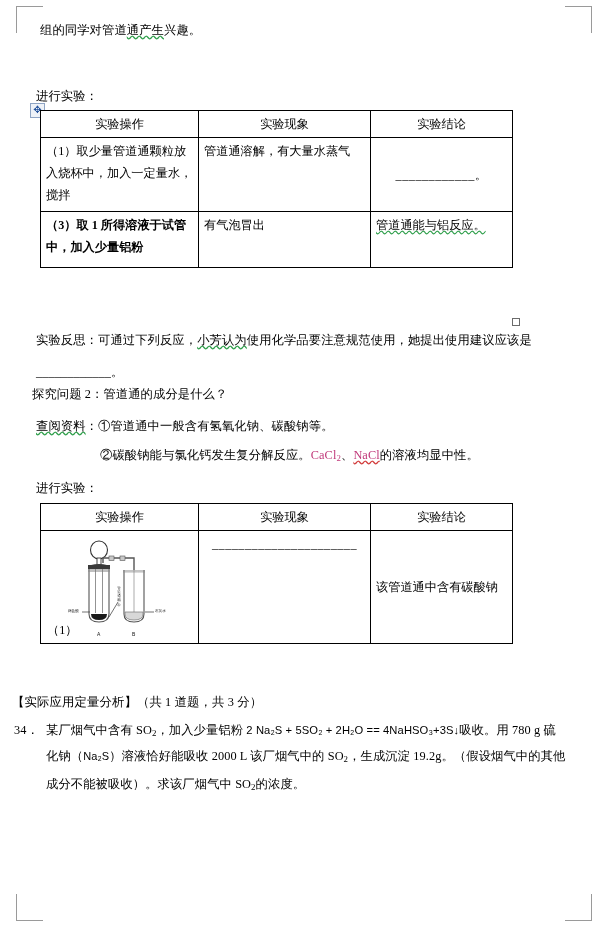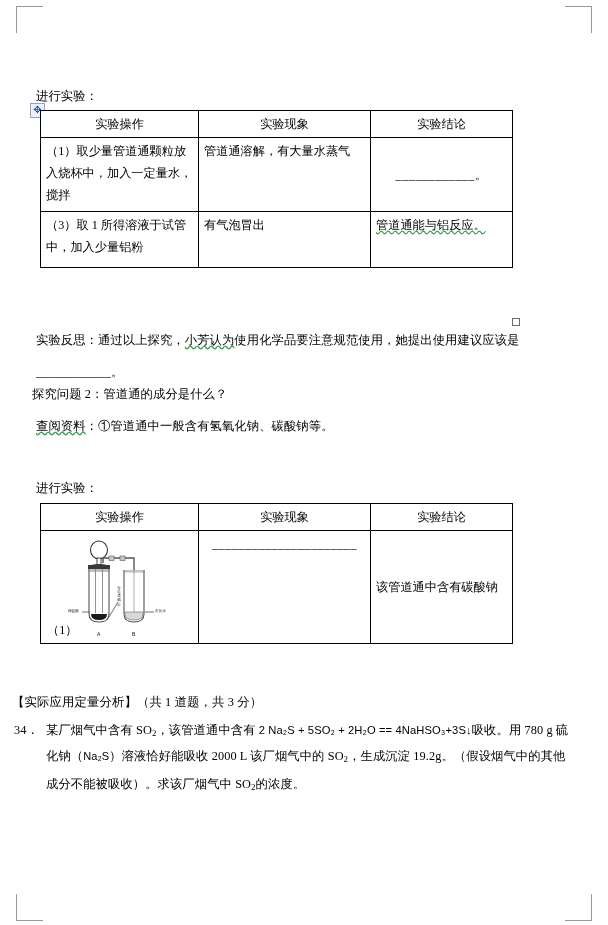--- a/index.html
+++ b/index.html
@@ -129,20 +129,23 @@
 </head>
 <body>
 
 <div class="page">
 
   <div class="corner tl"></div>
   <div class="corner tr"></div>
   <div class="corner bl"></div>
   <div class="corner br"></div>
 
+  <div class="para" style="left:40px; top:22px;">
+    <span>组的同学对管道</span><span class="sqiggle">通产生</span><span>兴趣。</span>
+  </div>
 
 
   <div class="para" style="left:36px; top:88px;">进行实验：</div>
 
   <div class="tbl-move" style="left:30px; top:103px;">✥</div>
 
   <table class="exp" style="left:40px; top:110px;">
     <colgroup>
         <col class="c1">
         <col class="c2">
@@ -155,40 +158,43 @@
         <th>实验结论</th>
       </tr>
     </thead>
     <tbody>
       <tr style="height:74px;">
         <td class="cell-left" style="vertical-align:top;">（1）取少量管道通颗粒放入烧杯中，加入一定量水，搅拌</td>
         <td class="cell-left" style="vertical-align:top;">管道通溶解，有大量水蒸气</td>
         <td class="cell-center blank-dash">____________。</td>
       </tr>
       <tr style="height:56px;">
-        <td class="cell-left" style="vertical-align:top;">（3）取 1 所得溶液于试管中，加入少量铝粉</td>
+        <td class="cell-left" style="vertical-align:top;font-weight:bold;">（3）取 1 所得溶液于试管中，加入少量铝粉</td>
         <td class="cell-left" style="vertical-align:top;">有气泡冒出</td>
         <td class="cell-left sqiggle" style="vertical-align:top;">管道通能与铝反应。</td>
       </tr>
     </tbody>
   </table>
 
   <div class="tbl-resize" style="left:512px; top:318px;"></div>
 
   <div class="para" style="left:36px; top:332px;">
-    <span>实验反思：通过以上探究，</span><span class="sqiggle">小芳认为</span><span>使用化学品要注意规范使用，她提出使用建议应该是</span>
+    <span>实验反思：可通过下列反应，</span><span class="sqiggle">小芳认为</span><span>使用化学品要注意规范使用，她提出使用建议应该是</span>
   </div>
   <div class="para" style="left:36px; top:364px;">____________。</div>
 
   <div class="para" style="left:32px; top:386px;">探究问题 2：管道通的成分是什么？</div>
 
   <div class="para" style="left:36px; top:418px;">
     <span class="sqiggle">查阅资料</span><span>：①管道通中一般含有氢氧化钠、碳酸钠等。</span>
   </div>
 
+  <div class="para" style="left:100px; top:447px;">
+    <span>②碳酸钠能与氯化钙发生复分解反应。</span><span class="chem-pink">CaCl<sub>2</sub></span><span>、</span><span class="chem-red">NaCl</span><span>的溶液均显中性。</span>
+  </div>
 
   <div class="para" style="left:36px; top:480px;">进行实验：</div>
 
   <table class="exp" style="left:40px; top:503px;">
     <colgroup>
         <col class="c1">
         <col class="c2">
         <col class="c3">
       </colgroup>
     <thead>
@@ -244,21 +250,21 @@
         <td class="cell-left">该管道通中含有碳酸钠</td>
       </tr>
     </tbody>
   </table>
 
   <div class="para" style="left:12px; top:694px; font-size:12.4px;">【实际应用定量分析】（共 1 道题，共 3 分）</div>
 
   <div class="para q-num" style="left:14px; top:722px;">34．</div>
 
   <div class="para" style="left:46px; top:722px;">
-    <span>某厂烟气中含有 </span><span>SO<sub>2</sub></span><span>，该管道通中含有 </span><span style="font-family:'Liberation Sans',sans-serif; font-size:11.2px;">2 Na₂S + 5SO₂ + 2H₂O == 4NaHSO₃+3S↓</span><span>吸收。用 780 g 硫</span>
+    <span>某厂烟气中含有 </span><span>SO<sub>2</sub></span><span>，加入少量铝粉 </span><span style="font-family:'Liberation Sans',sans-serif; font-size:11.2px;">2 Na₂S + 5SO₂ + 2H₂O == 4NaHSO₃+3S↓</span><span>吸收。用 780 g 硫</span>
   </div>
 
   <div class="para" style="left:46px; top:748px;">
     <span>化钠（</span><span style="font-family:'Liberation Sans',sans-serif; font-size:11px;">Na₂S</span><span>）溶液恰好能吸收 2000 L 该厂烟气中的 </span><span>SO<sub>2</sub></span><span>，生成沉淀 19.2g。（假设烟气中的其他</span>
   </div>
 
   <div class="para" style="left:46px; top:776px;">
     <span>成分不能被吸收）。求该厂烟气中 </span><span>SO<sub>2</sub></span><span>的浓度。</span>
   </div>
 

